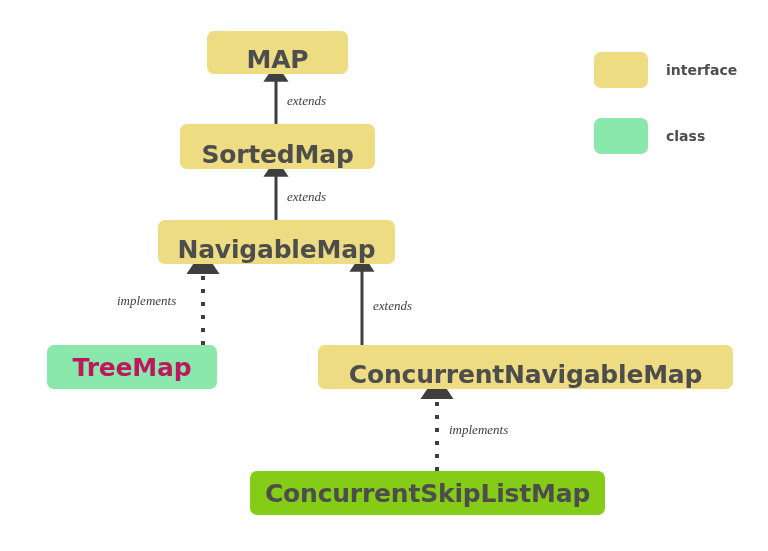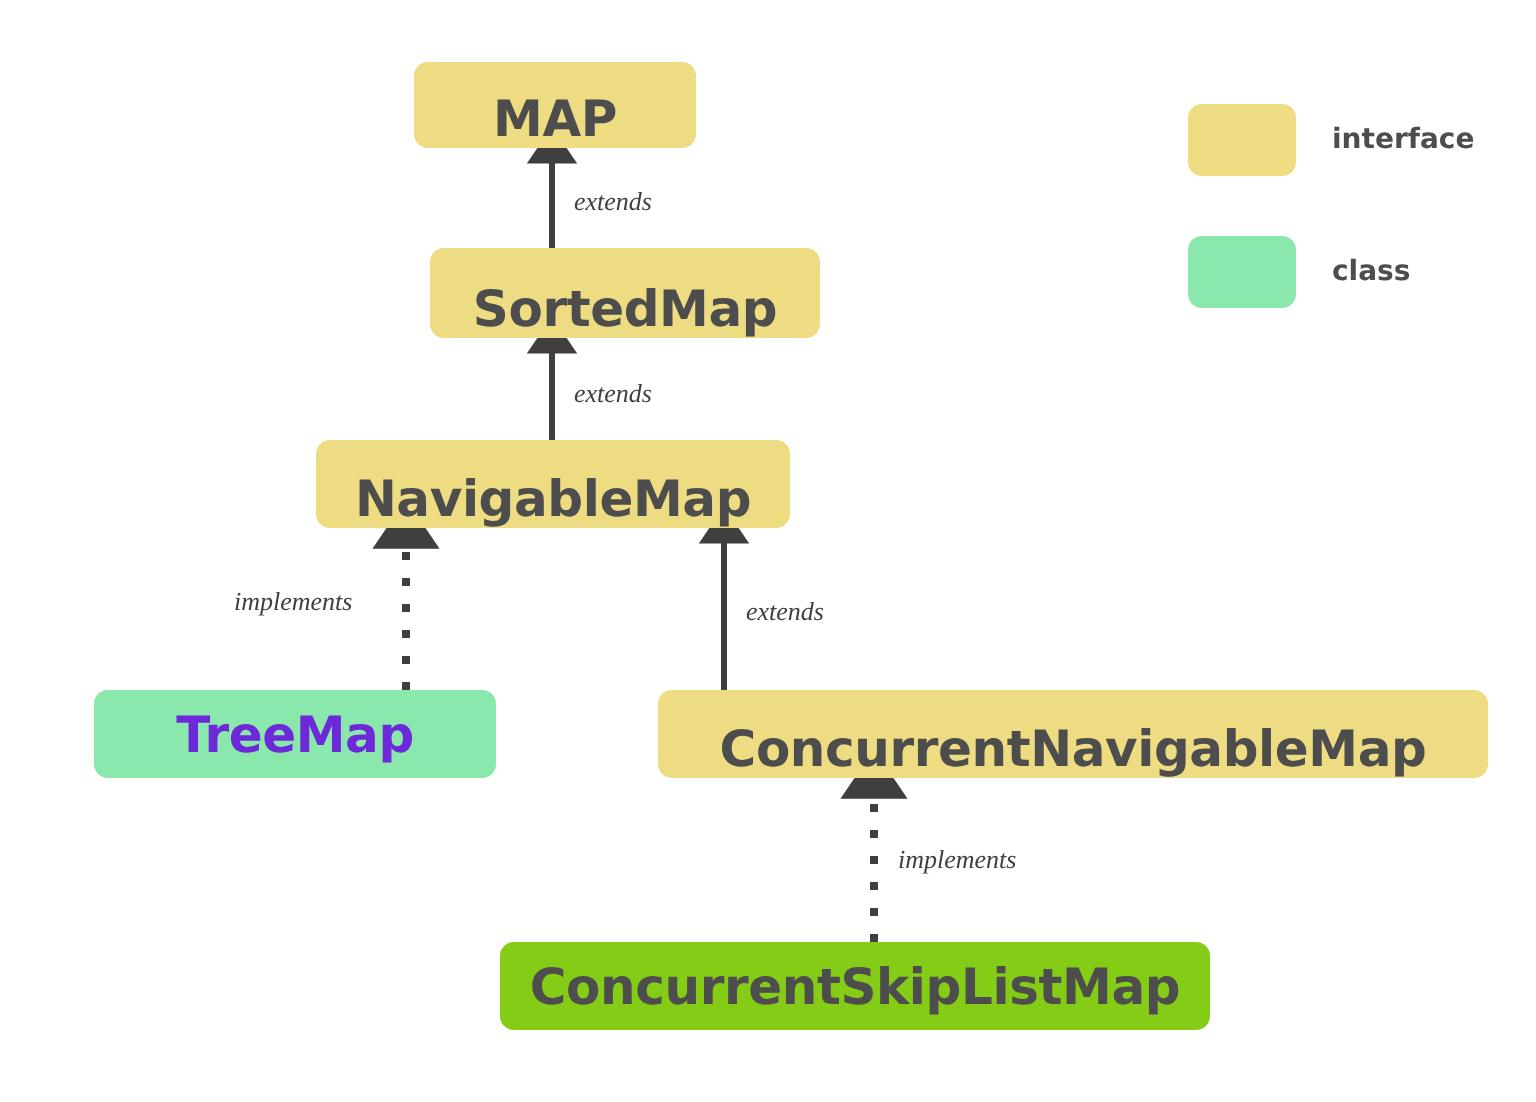--- a/index.html
+++ b/index.html
@@ -77,30 +77,30 @@
         <line x1="203" y1="345" x2="203" y2="264" stroke="#3f3f3f" stroke-width="4" stroke-dasharray="4 9" marker-end="url(#arrowhead)"></line>
         <line x1="362" y1="345" x2="362" y2="264" stroke="#3f3f3f" stroke-width="3" marker-end="url(#arrowhead)"></line>
         <line x1="437" y1="471" x2="437" y2="389" stroke="#3f3f3f" stroke-width="4" stroke-dasharray="4 9" marker-end="url(#arrowhead)"></line>
       </g>
   </svg>
 
   <div id="nodes-layer">
       <div class="node interface" style="left: 207px; top: 31px; width: 141px; height: 43px; font-size: 25px; background: rgb(237, 220, 130); color: rgb(77, 77, 77);">
         <span>MAP</span>
       </div>
-      <div class="node interface" style="left: 180px; top: 124px; width: 195px; height: 45px; font-size: 25px; background: rgb(237, 220, 130); color: rgb(77, 77, 77); margin-left: 35px;">
+      <div class="node interface" style="left: 180px; top: 124px; width: 195px; height: 45px; font-size: 25px; background: rgb(237, 220, 130); color: rgb(77, 77, 77);">
         <span>SortedMap</span>
       </div>
       <div class="node interface" style="left: 158px; top: 220px; width: 237px; height: 44px; font-size: 25px; background: rgb(237, 220, 130); color: rgb(77, 77, 77);">
         <span>NavigableMap</span>
       </div>
-      <div class="node cls" style="left: 47px; top: 345px; width: 201px; height: 44px; font-size: 25px; background: rgb(138, 232, 172); color: #6d28d9;">
+      <div class="node cls" style="left: 47px; top: 345px; width: 170px; height: 44px; font-size: 25px; background: rgb(138, 232, 172); color: #be185d;">
         <span>TreeMap</span>
       </div>
-      <div class="node interface" style="left: 318px; top: 345px; width: 415px; height: 44px; font-size: 25px; background: rgb(237, 220, 130); color: rgb(77, 77, 77); margin-left: 11px;">
+      <div class="node interface" style="left: 318px; top: 345px; width: 415px; height: 44px; font-size: 25px; background: rgb(237, 220, 130); color: rgb(77, 77, 77);">
         <span>ConcurrentNavigableMap</span>
       </div>
       <div class="node cls" style="left: 250px; top: 471px; width: 355px; height: 44px; font-size: 25px; background: #84cc16; color: rgb(77, 77, 77);">
         <span>ConcurrentSkipListMap</span>
       </div>
     </div>
   <div id="edge-labels-layer">
       <div class="edge-label" style="left: 287px; top: 93px;">extends</div>
       <div class="edge-label" style="left: 287px; top: 189px;">extends</div>
       <div class="edge-label" style="left: 117px; top: 293px;">implements</div>

